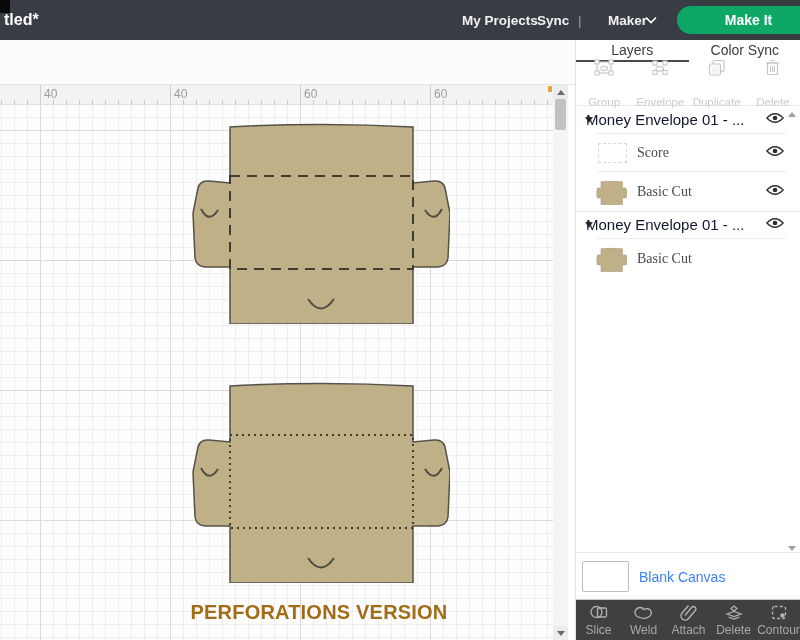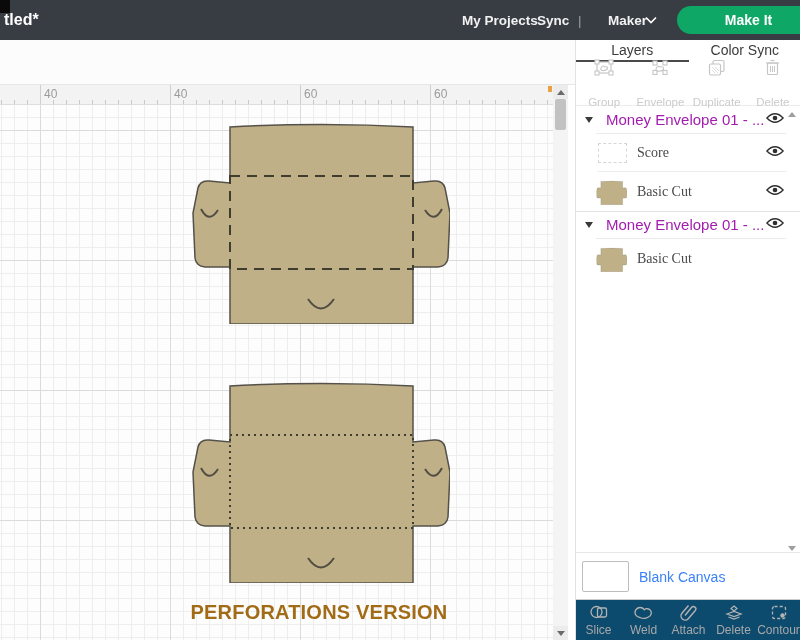--- a/index.html
+++ b/index.html
@@ -80,41 +80,41 @@
   .tab-underline { position:absolute; left:0; bottom:-1px; width:113px; height:2px; background:#4a4a4a; }
   .panel-toolbar { position:absolute; left:0; top:22px; width:225px; height:44px;
                    display:flex; border-bottom:1px solid #ececec; }
   .ptool { flex:1; display:flex; flex-direction:column; align-items:center; justify-content:center;
            gap:20px; color:#cbcbcb; font-size:11.5px; cursor:default; }
 
   .layer-group-hdr { position:absolute; left:0; width:225px; height:25px; cursor:pointer; }
   .caret { position:absolute; left:9px; top:9px; width:0; height:0;
            border-left:4.5px solid transparent; border-right:4.5px solid transparent;
            border-top:6px solid #3a3a3a; }
-  .grp-title { position:absolute; left:30px; top:3px; font-size:15px; color:#a21caf; }
+  .grp-title { position:absolute; left:10px; top:3px; font-size:15px; color:#0f172a; }
   .eye { position:absolute; right:17px; top:4px; cursor:pointer; }
   .hdr-div { position:absolute; left:20px; right:14px; height:1px; background:#ececec; }
   .layer-row { position:absolute; left:0; width:225px; cursor:pointer; }
   .row-label { position:absolute; left:61px; font-size:14px; color:#4a4a4a;font-family:Liberation Serif, serif; }
   .score-thumb { position:absolute; left:22px; top:8px; width:29px; height:20px;
                  background:#fff; border:1px dashed #d6d6d6; }
   .cut-thumb { position:absolute; left:20px; top:7px; }
   .row-div { position:absolute; left:22px; right:14px; height:1px; background:#ececec; }
   .full-div { position:absolute; left:0; width:225px; height:1px; background:#e3e3e3; }
 
   .pscroll-up,.pscroll-dn { position:absolute; right:4px; cursor:pointer; }
   .pscroll-up { top:72px; width:0;height:0;border-left:4px solid transparent;border-right:4px solid transparent;border-bottom:5px solid #9e9e9e; }
   .pscroll-dn { top:506px; width:0;height:0;border-left:4px solid transparent;border-right:4px solid transparent;border-top:5px solid #9e9e9e; }
 
   .blank-swatch { position:absolute; left:6px; top:521px; width:47px; height:31px;
                   background:#fff; border:1px solid #bdbdbd; border-radius:2px; cursor:pointer; }
   .blank-label { position:absolute; left:63px; top:529px; font-size:14px; color:#3b82f6; }
 
   .panel-bottom { position:absolute; left:0; top:559px; width:225px; height:41px;
-                  background:#0c4a6e; border-top:1px solid #cccccc; display:flex; }
+                  background:#404040; border-top:1px solid #cccccc; display:flex; }
   .btool { flex:1; display:flex; flex-direction:column; align-items:center; justify-content:center;
            gap:2px; color:#a8a8a8; font-size:12px; cursor:default; }
 
   svg { display:block; }
 </style>
 </head>
 <body>
 
 <div id="app">
 

